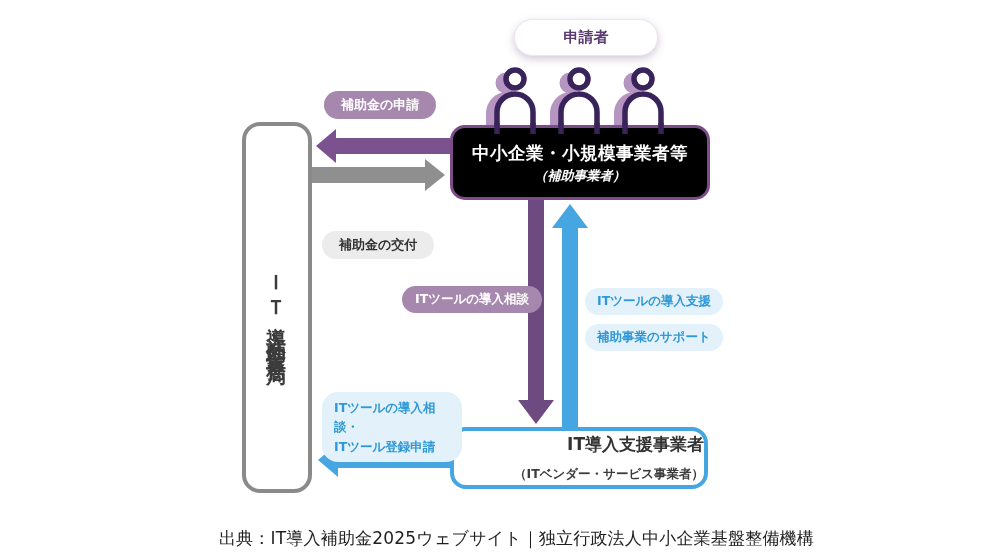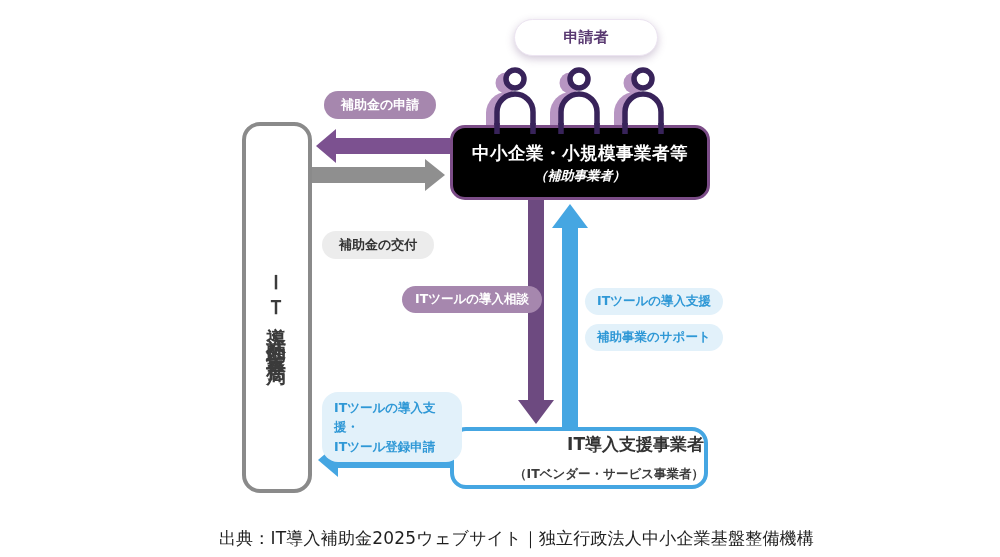--- a/index.html
+++ b/index.html
@@ -161,19 +161,19 @@
 
   <div class="pill pill-gray pill-grant">補助金の交付</div>
 
   <div class="pill pill-purple pill-consult">ITツールの導入相談</div>
 
   <div class="pill pill-blue pill-support1">ITツールの導入支援</div>
 
   <div class="pill pill-blue pill-support2">補助事業のサポート</div>
 
   <div class="pill pill-blue pill-vendor-reg">
-    <span>ITツールの導入支援・</span><br>
+    <span>ITツールの導入相談・</span><br>
     <span>ITツール登録申請</span>
   </div>
 
   <div class="caption">出典：IT導入補助金2025ウェブサイト｜独立行政法人中小企業基盤整備機構</div>
 
 </div>
 
 </body></html>

